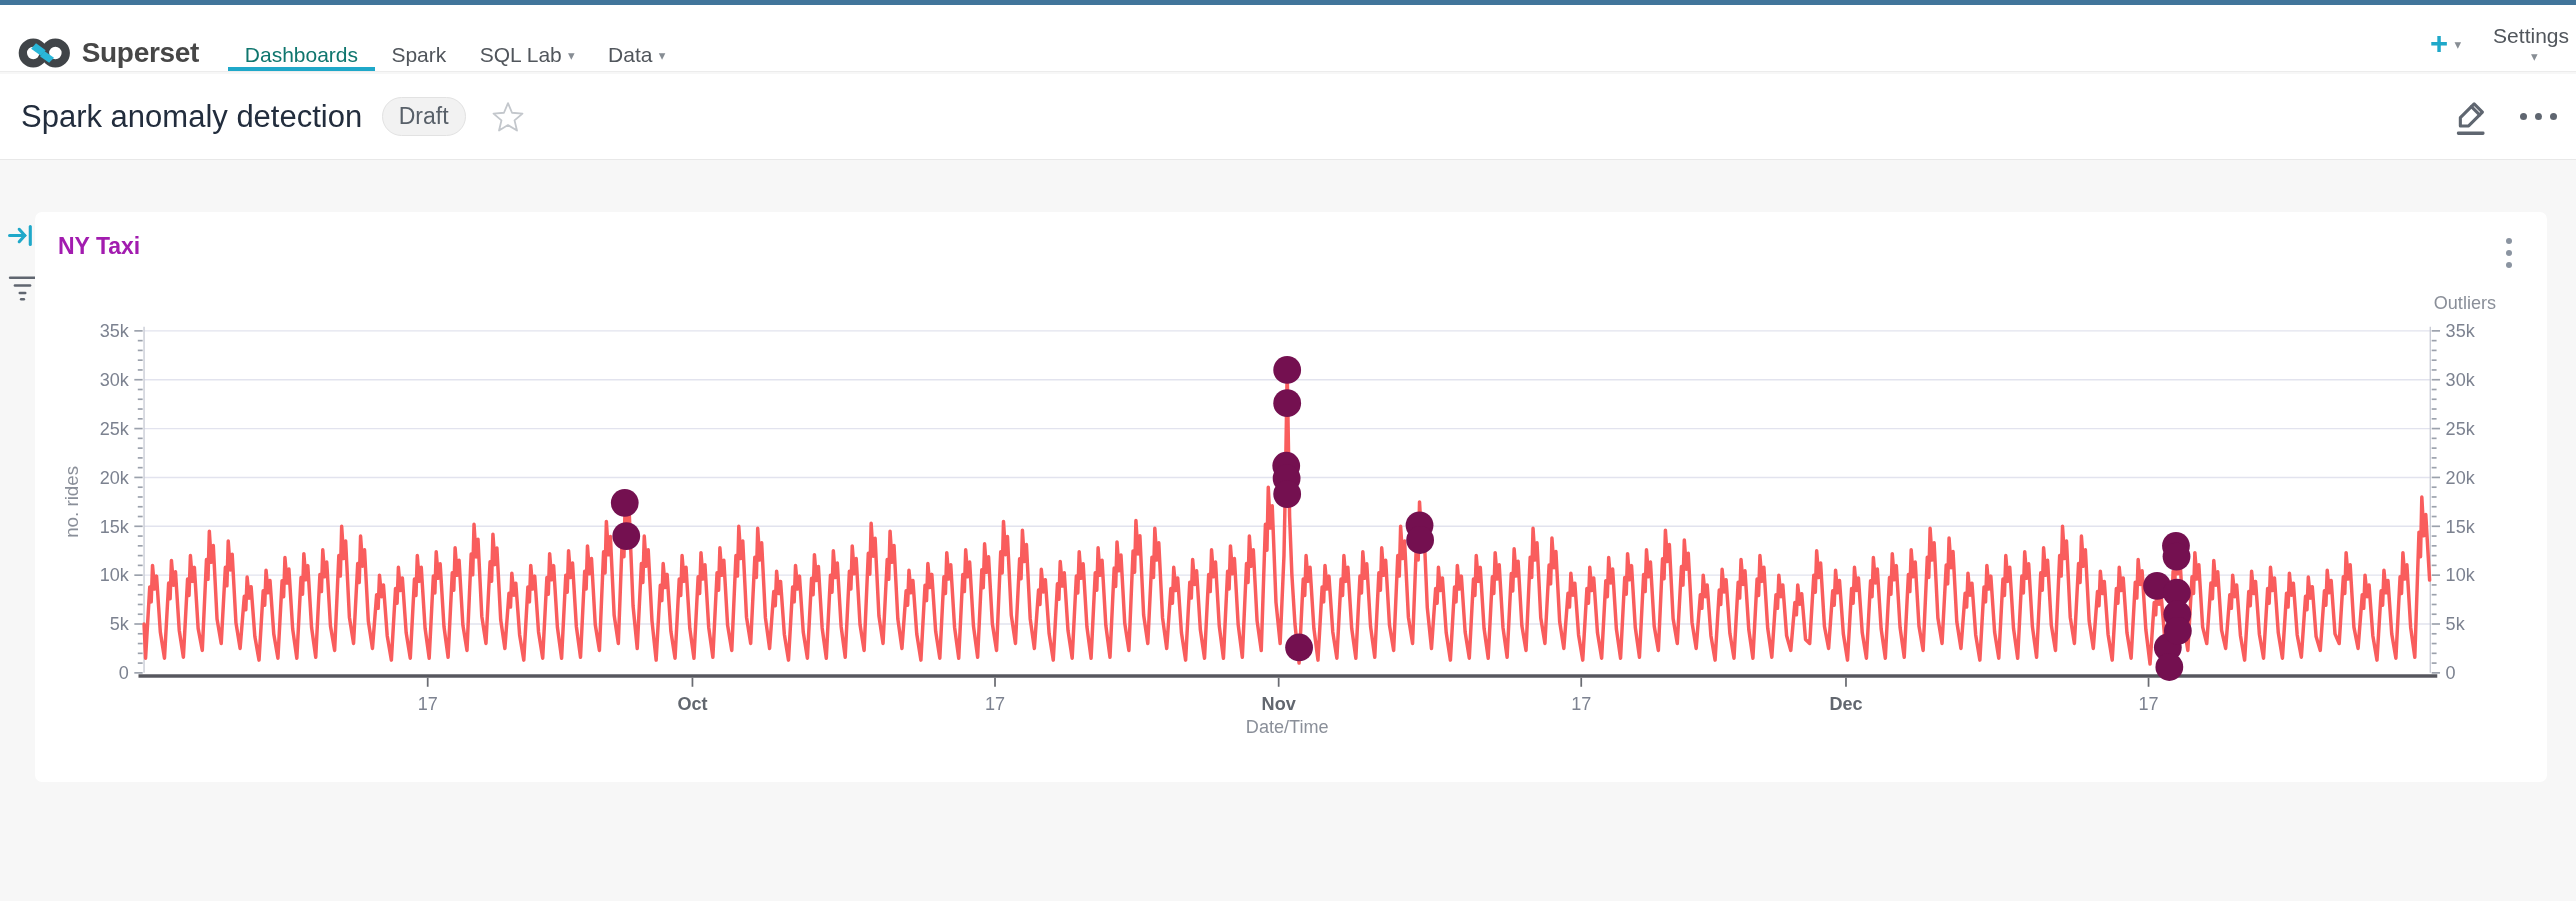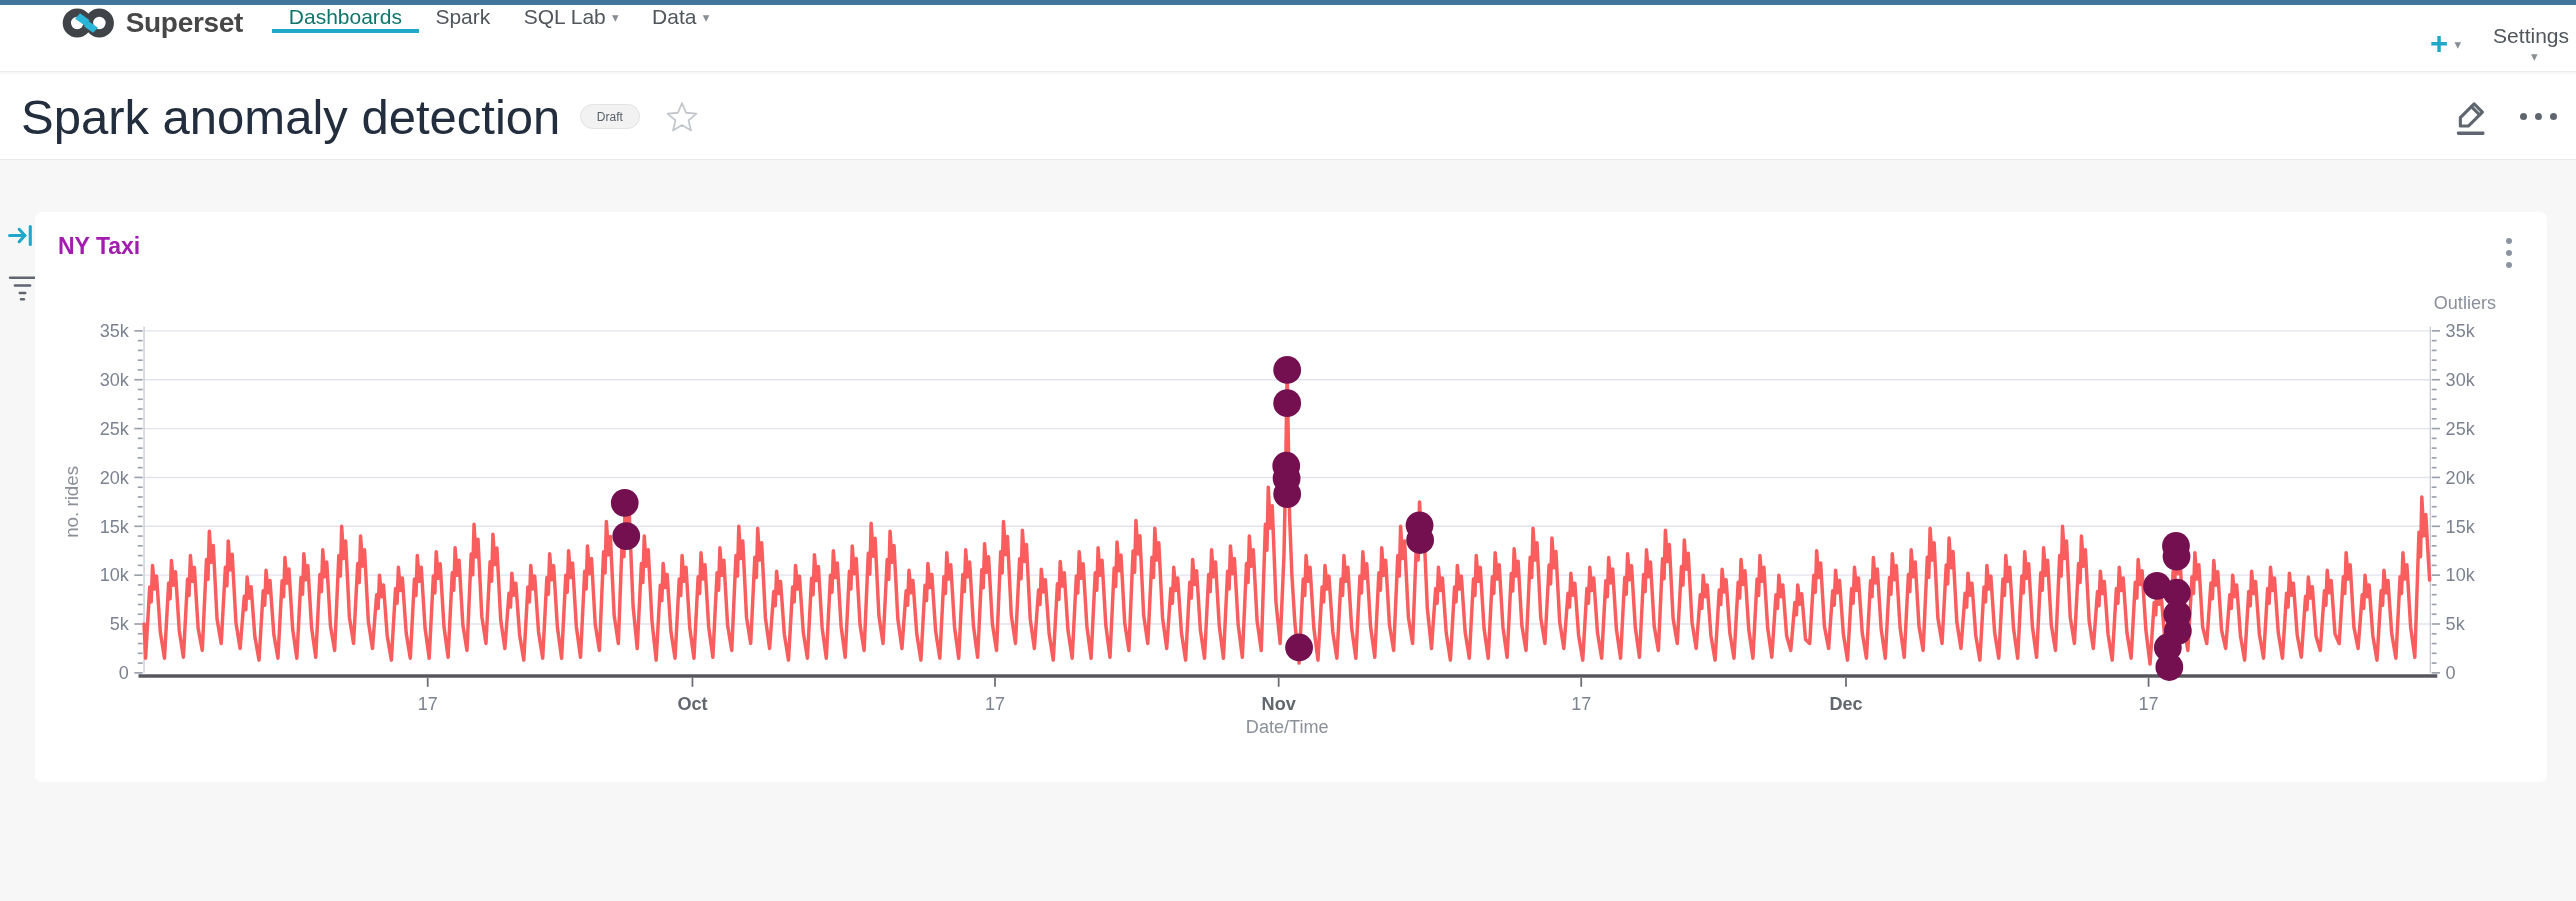--- a/index.html
+++ b/index.html
@@ -1,36 +1,36 @@
 <!DOCTYPE html>
 <html style="font-size:11px"><head>
 <meta charset="utf-8">
 <style>
   html,body{margin:0;padding:0;}
   body{width:2576px;height:901px;background:#f7f7f7;font-family:"Liberation Sans",sans-serif;overflow:hidden;position:relative;}
   .page{position:absolute;left:0;top:0;width:2576px;height:901px;}
 
   
   .top-strip{position:absolute;left:0;top:0;width:100%;height:4.9px;background:#41759b;}
-  .navbar{position:absolute;left:0;top:4.9px;width:100%;height:67px;background:#ffffff;border-bottom:1.4px solid #ececec;display:flex;align-items:flex-start;box-sizing:border-box;padding-left:44px;}
+  .navbar{position:absolute;left:0;top:4.9px;width:100%;height:67px;background:#ffffff;border-bottom:1.4px solid #ececec;display:flex;align-items:flex-end;box-sizing:border-box;}
   .brand{display:flex;align-items:center;padding-left:18px;}
   .brand-name{font-size:28px;font-weight:700;color:#474747;margin-left:9.7px;letter-spacing:-0.3px;}
   .nav-items{display:flex;align-items:stretch;margin-left:29px;}
   .nav-item{display:flex;align-items:center;padding:0 16.7px;font-size:21px;color:#51565c;border-bottom:4.2px solid transparent;box-sizing:border-box;cursor:pointer;}
   .nav-item.active{color:#0f766e;border-bottom-color:#1fa8c9;}
   .caret{font-size:13.2px;color:#878d94;margin-left:6.3px;transform:translateY(1.4px);}
   .nav-right{position:absolute;right:7px;top:4.9px;height:67px;display:flex;align-items:center;gap:32px;}
   .plus-btn{display:flex;align-items:center;cursor:pointer;}
   .plus-glyph{font-size:31px;font-weight:700;color:#1fa8c9;line-height:1;}
   .settings-btn{display:flex;align-items:center;font-size:21px;color:#51565c;cursor:pointer;flex-direction:column;}
 
   
   .dash-header{position:absolute;left:0;top:74px;width:100%;height:86px;background:#ffffff;border-bottom:1.4px solid #e8e8e8;box-sizing:border-box;display:flex;align-items:center;}
-  .dash-title{font-size:49px;font-weight:500;color:#222d3d;margin-left:21px;}
-  .draft-pill{margin-left:19.5px;background:#f2f2f2;border:1.4px solid #e2e2e2;border-radius:28px;padding:4.9px 16px;font-size:12px;color:#586069;}
+  .dash-title{font-size:31px;font-weight:500;color:#222d3d;margin-left:21px;}
+  .draft-pill{margin-left:19.5px;background:#f2f2f2;border:1.4px solid #e2e2e2;border-radius:28px;padding:4.9px 16px;font-size:23px;color:#586069;}
   .fave-star{margin-left:26.4px;cursor:pointer;display:flex;align-items:center;}
   .header-actions{position:absolute;right:19.5px;display:flex;align-items:center;gap:31px;}
   .icon-btn{cursor:pointer;display:flex;align-items:center;}
   .ellipsis-dots{display:flex;gap:7.7px;}
   .ellipsis-dots i{width:7px;height:7px;border-radius:50%;background:#5f6670;}
 
   
   .gutter-icon{position:absolute;cursor:pointer;}
   .chart-card{position:absolute;left:35px;top:212px;width:2512px;height:570px;background:#ffffff;border-radius:7px;}
   .chart-title{position:absolute;left:23px;top:21px;font-size:23px;font-weight:700;color:#a21caf;}

